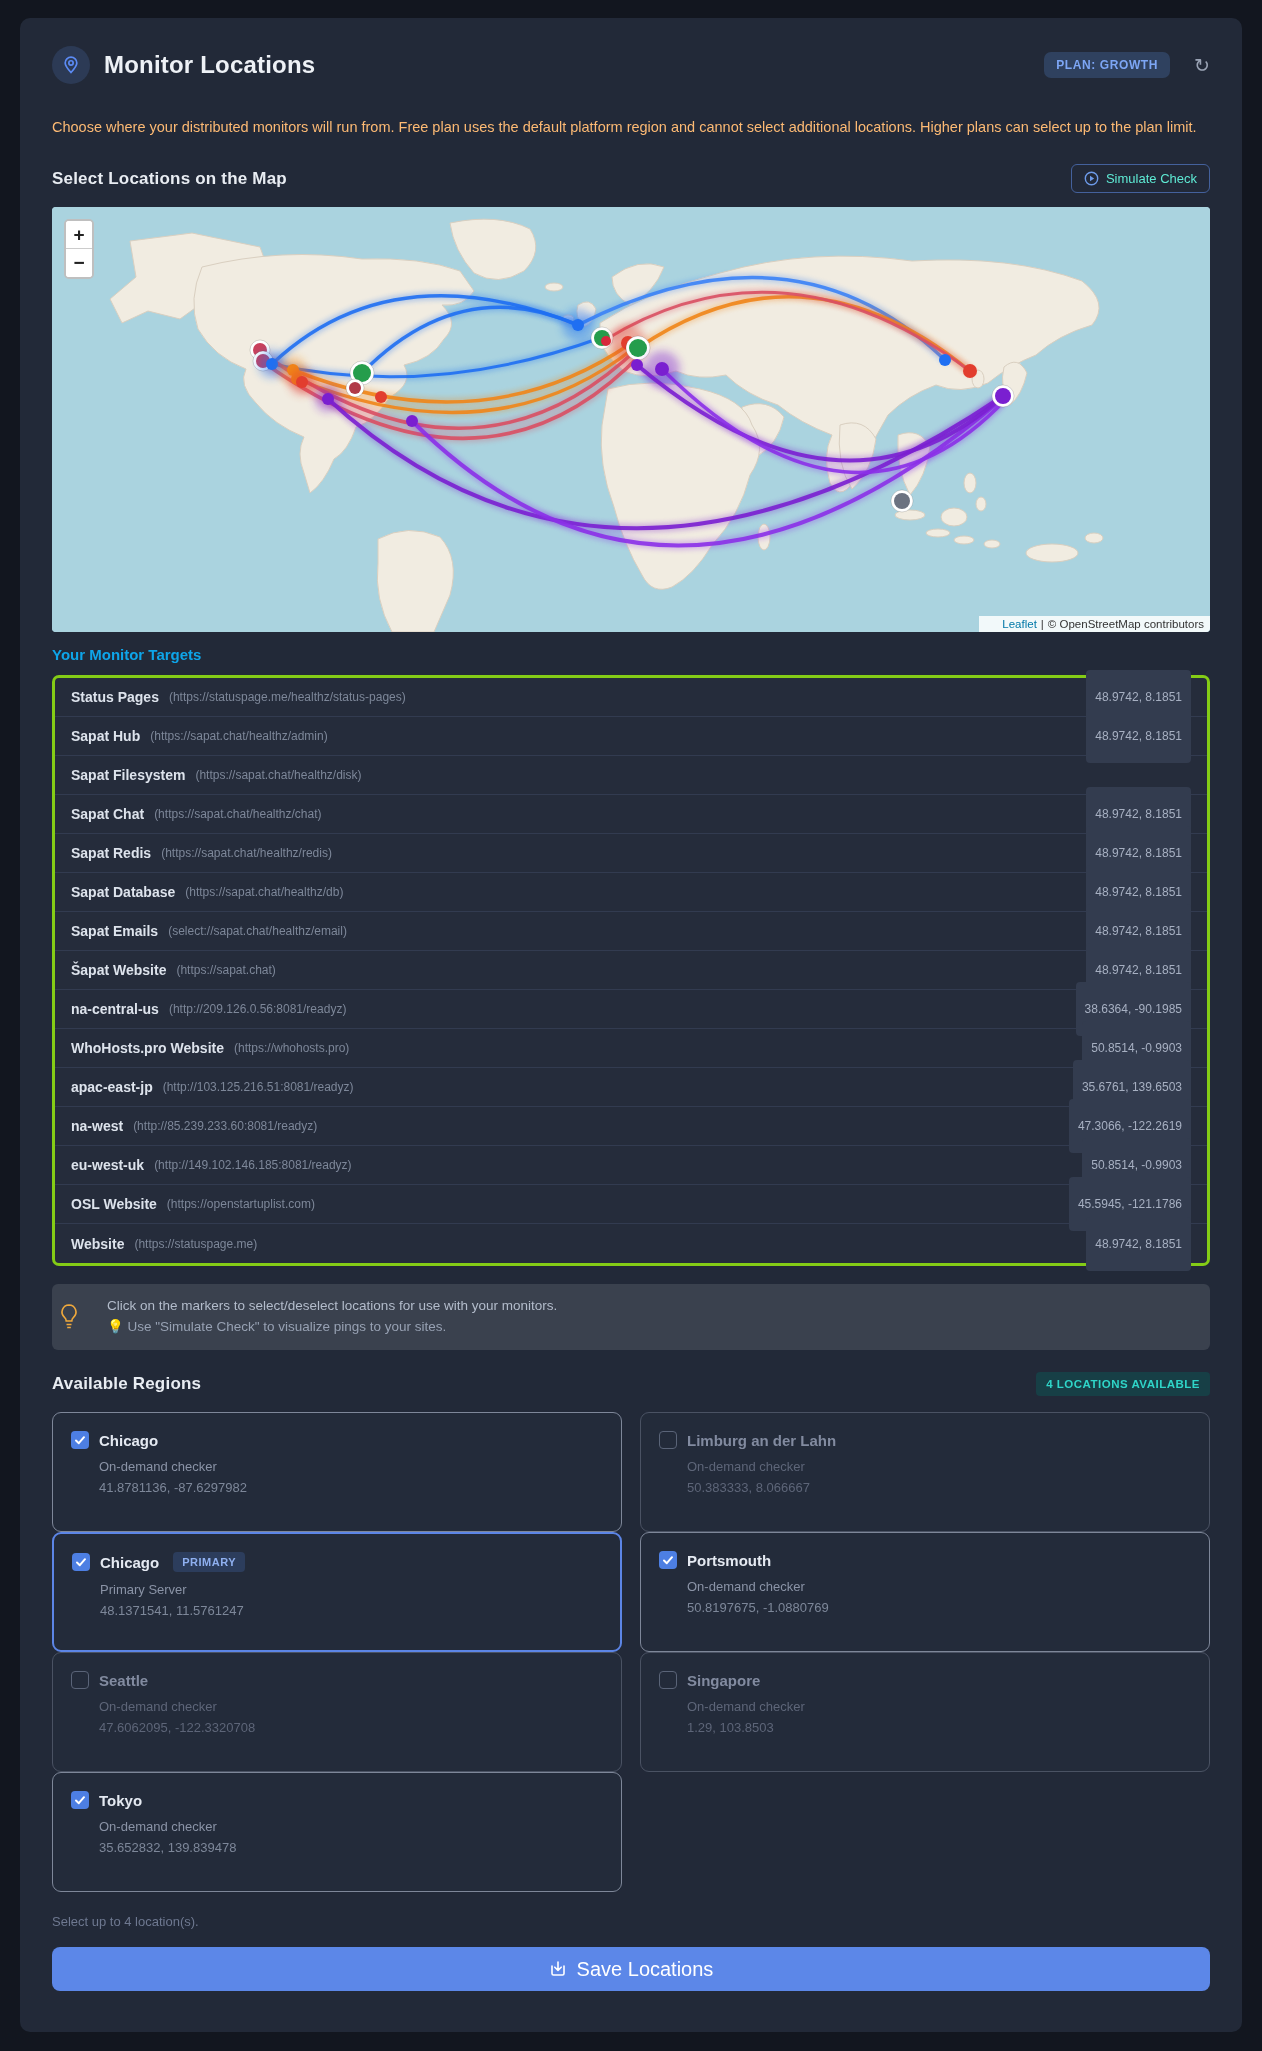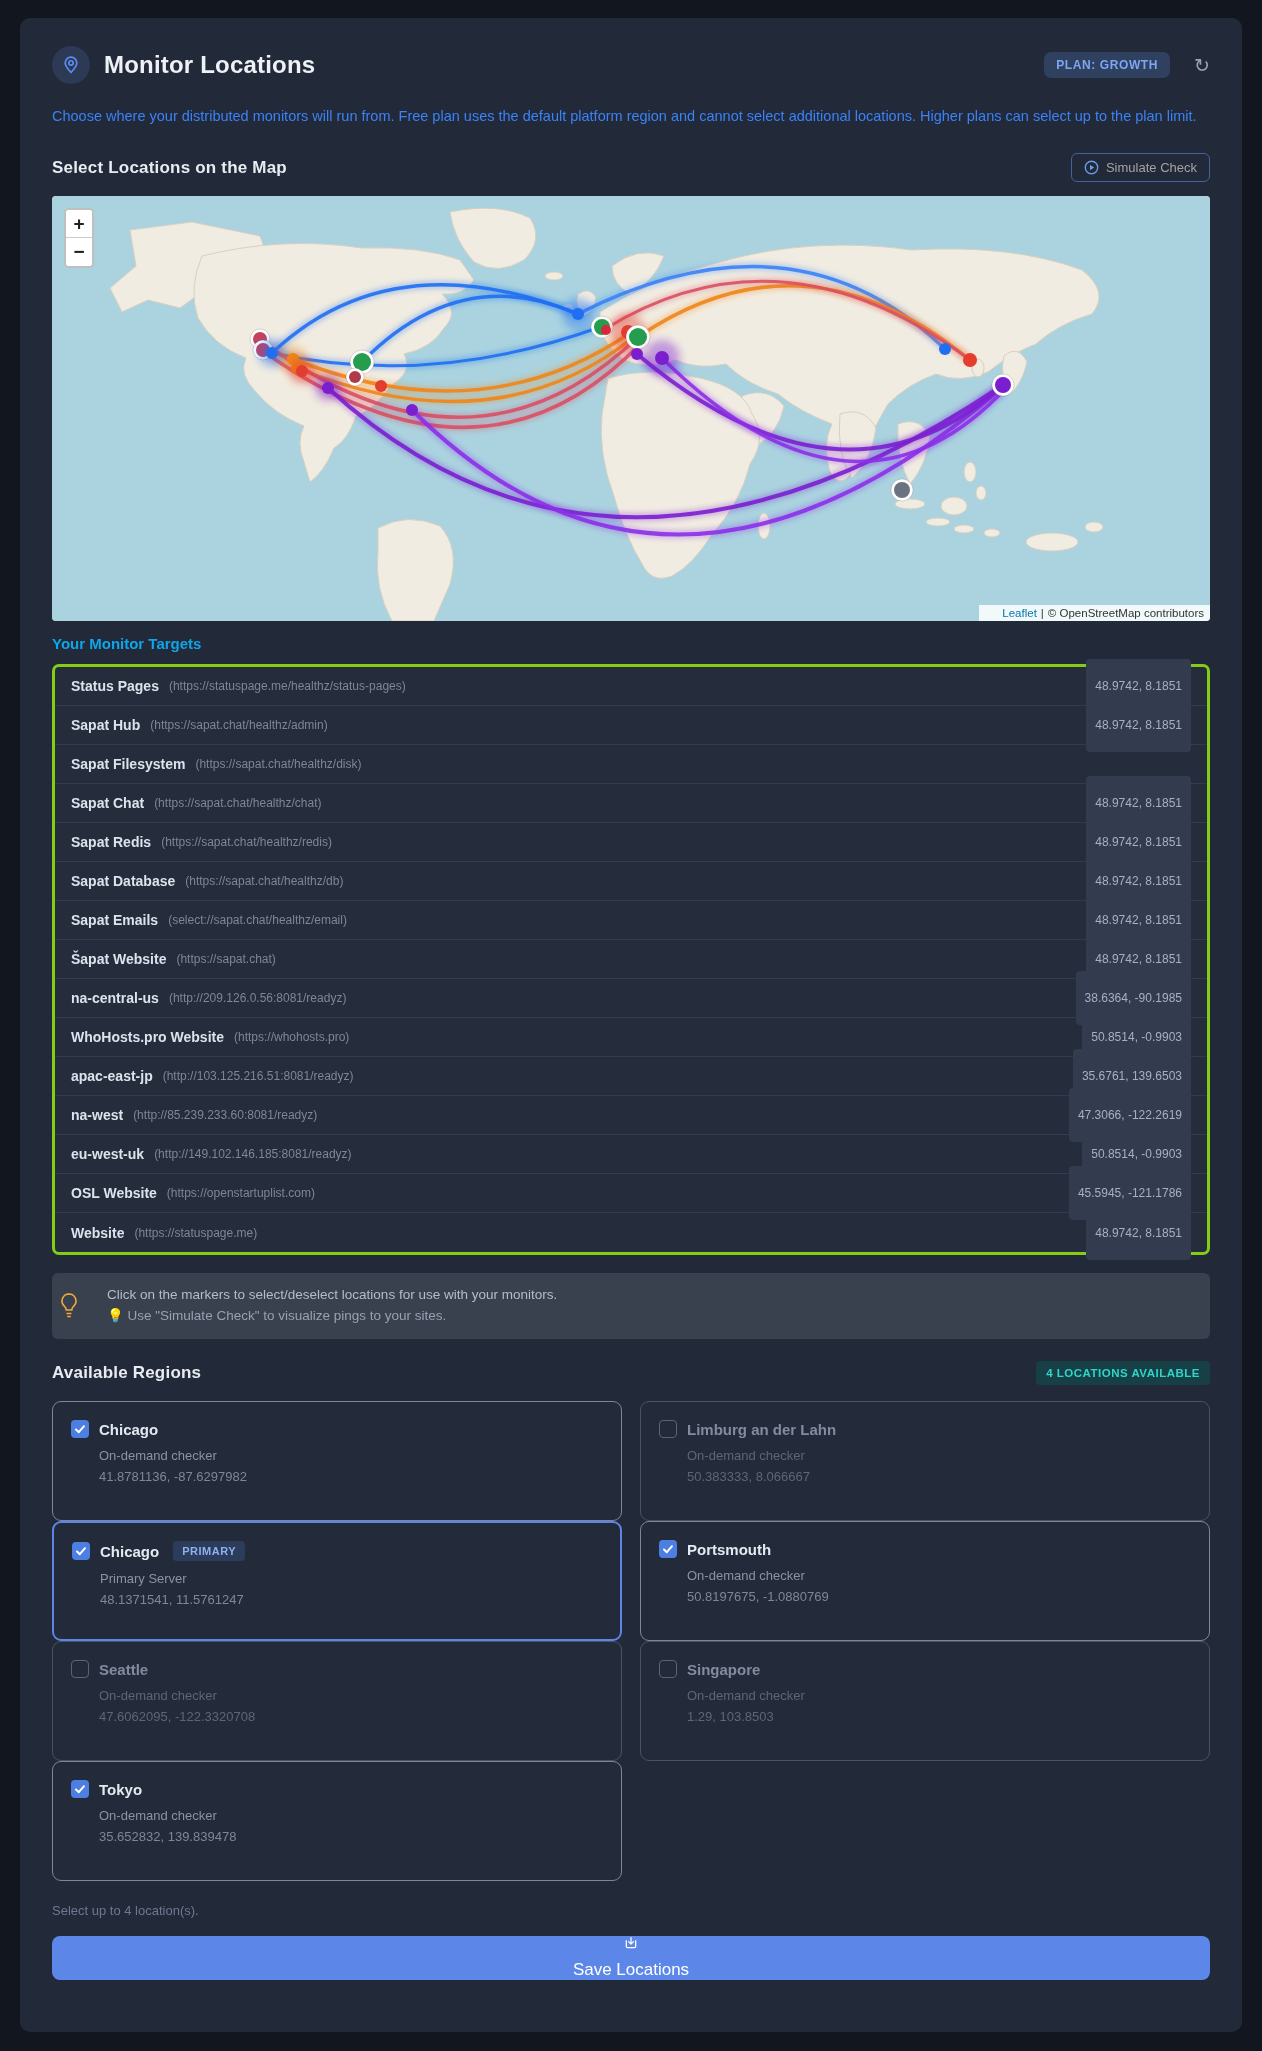--- a/index.html
+++ b/index.html
@@ -6,26 +6,26 @@
   html,body { background:#12161f; font-family:"Liberation Sans", sans-serif; }
   .page { width:1262px; min-height:2051px; padding:18px 20px; }
   .card { background:#222938; border-radius:10px; padding:28px 32px 34px 32px; min-height:2014px; }
 
   
   .hdr { display:flex; align-items:center; gap:14px; }
   .pin-wrap { width:38px; height:38px; border-radius:50%; background:#2c3a55; display:flex; align-items:center; justify-content:center; flex:none; }
   .hdr h1 { color:#eef1f6; font-size:24px; font-weight:700; letter-spacing:.2px; flex:1; }
   .plan-badge { background:#2f415f; color:#7da6f5; font-size:12px; font-weight:700; letter-spacing:.6px; padding:6px 12px; border-radius:7px; }
   .refresh { color:#9aa3b5; font-size:19px; margin-left:10px; cursor:pointer; }
-  .desc { color:#3b82f6; font-size:14.5px; line-height:1.55; margin-top:21px; max-width:1160px; }
+  .desc { color:#fdba74; font-size:14.5px; line-height:1.55; margin-top:32px; max-width:1160px; }
 
   
   .sect-row { display:flex; align-items:center; justify-content:space-between; margin-top:26px; margin-bottom:14px; }
   .sect-title { color:#e8ecf2; font-size:17px; font-weight:700; letter-spacing:.2px; }
-  .sim-btn { display:flex; align-items:center; gap:7px; color:#a3a3a3; border:1px solid #44619c; background:transparent; border-radius:6px; padding:6px 12px; font-size:13px; font-family:inherit; cursor:pointer; }
+  .sim-btn { display:flex; align-items:center; gap:7px; color:#5eead4; border:1px solid #44619c; background:transparent; border-radius:6px; padding:6px 12px; font-size:13px; font-family:inherit; cursor:pointer; }
 
   
   .map-box { position:relative; width:1158px; height:425px; border-radius:4px; overflow:hidden; background:#aad3df; }
   .map-box svg.world { position:absolute; inset:0; }
   .zoom-ctl { position:absolute; top:12px; left:12px; width:30px; background:#fff; border:2px solid rgba(0,0,0,.25); border-radius:5px; overflow:hidden; z-index:5; }
   .zoom-btn { width:100%; height:28px; display:flex; align-items:center; justify-content:center; font-size:19px; font-weight:700; color:#222; cursor:pointer; background:#fff; }
   .zoom-btn:first-child { border-bottom:1px solid #ccc; }
   .attribution { position:absolute; right:0; bottom:0; background:rgba(255,255,255,.85); color:#333; font-size:11.5px; padding:2px 6px; display:flex; align-items:center; gap:4px; z-index:5; }
   .attribution a { color:#0078a8; text-decoration:none; }
   .ua-flag { display:inline-block; width:13px; height:9px; border-radius:1px; overflow:hidden; }
@@ -57,21 +57,21 @@
   .cbx.on { background:#4d7fe3; }
   .cbx.off { background:transparent; border:1.5px solid #5a6478; }
   .rc-name { color:#e4e9f1; font-size:15px; font-weight:700; }
   .dimmed .rc-name { color:#828ba0; }
   .primary-badge { background:#2c3d5c; color:#8fb0f0; font-size:11px; font-weight:700; letter-spacing:.5px; padding:4px 9px; border-radius:4px; margin-left:4px; }
   .rc-sub { color:#8a93a6; font-size:13px; margin:10px 0 0 28px; }
   .rc-coords { color:#7d8799; font-size:13px; margin:6px 0 0 28px; }
   .dimmed .rc-sub, .dimmed .rc-coords { color:#5d6578; }
 
   .footnote { color:#6e7890; font-size:13px; margin-top:22px; }
-  .save-btn { margin-top:18px; width:100%; height:44px; background:#5c87e8; border:none; border-radius:8px; color:#fff; font-size:17px; font-family:inherit; display:flex; align-items:center; justify-content:center; gap:10px; cursor:pointer;flex-direction:column; }
+  .save-btn { margin-top:18px; width:100%; height:44px; background:#5c87e8; border:none; border-radius:8px; color:#fff; font-size:20px; font-family:inherit; display:flex; align-items:center; justify-content:center; gap:10px; cursor:pointer; }
 </style>
 </head>
 <body>
 
 <div class="page">
   <div class="card">
 
     <div class="hdr">
       <div class="pin-wrap">
         <svg width="20" height="20" viewBox="0 0 24 24" fill="none" stroke="#5c8bf5" stroke-width="2">

